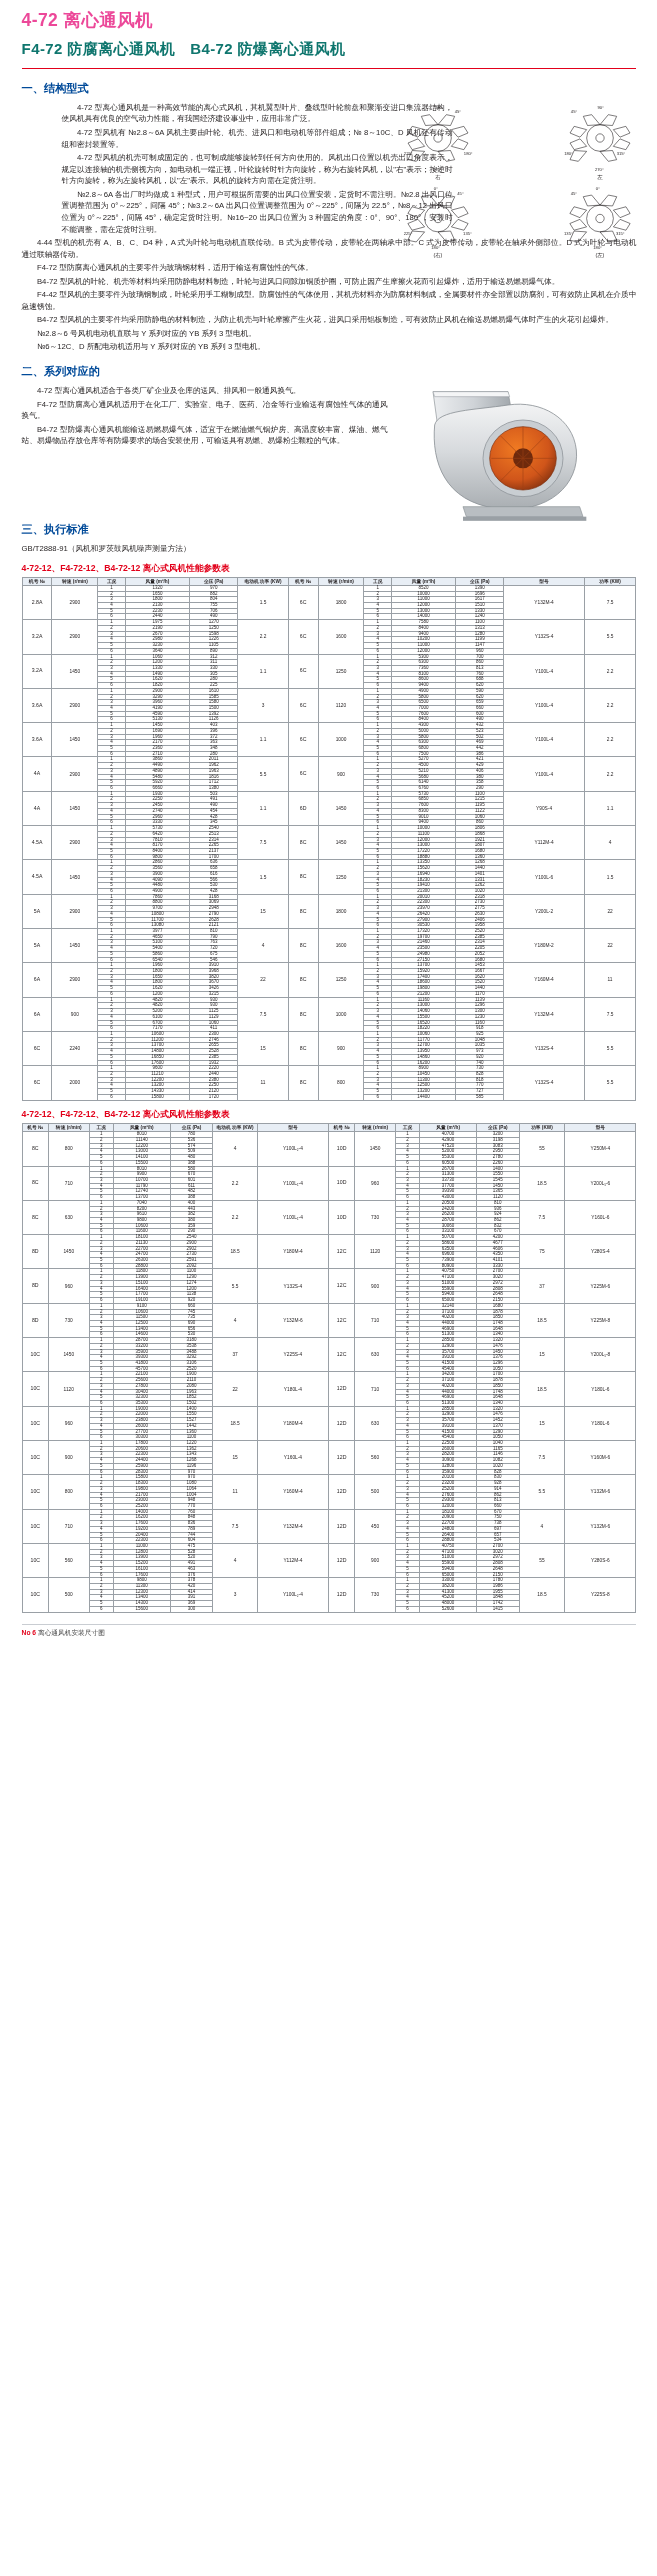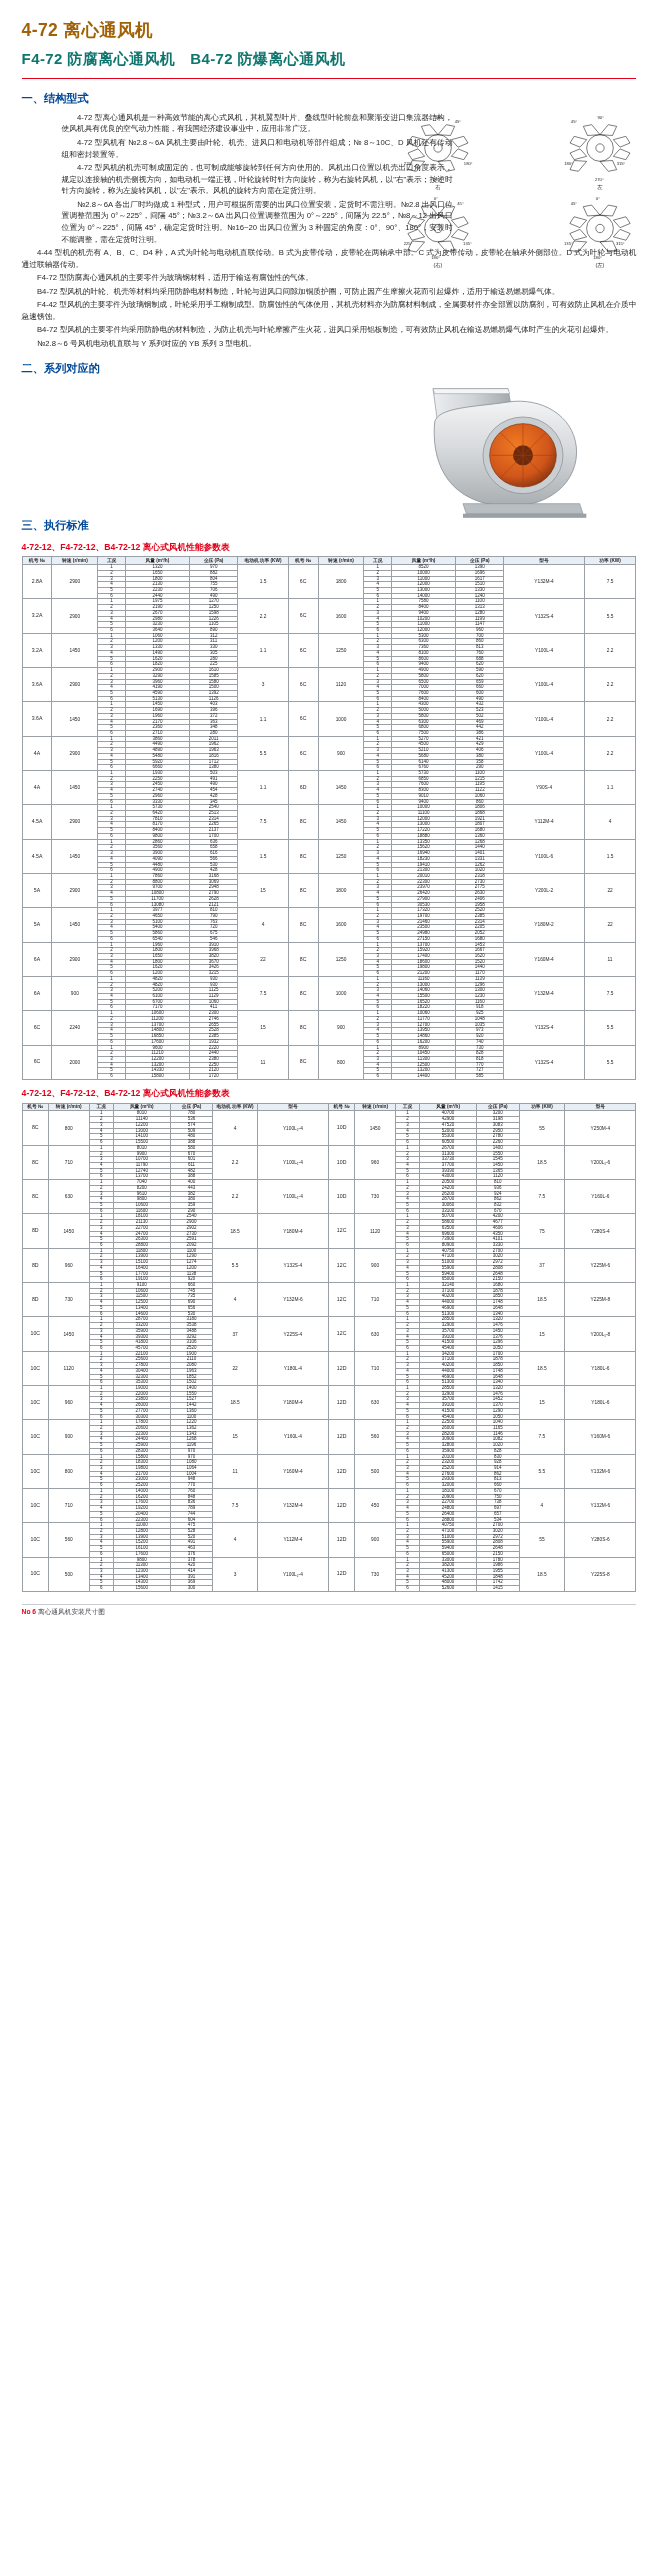--- a/index.html
+++ b/index.html
@@ -7,22 +7,22 @@
   body {
     width: 658px;
     background: #ffffff;
     font-family: "Liberation Sans", sans-serif;
     color: #231f20;
   }
   .page { width: 658px; position: relative; padding: 0 21.6px 8.3px 21.6px; }
 
   
   .title-main {
-    font-size: 17.5px; font-weight: bold; color: #a16207;
-    letter-spacing: 0.4px; padding-top: 18px;
+    font-size: 17.5px; font-weight: bold; color: #ec4899;
+    letter-spacing: 0.4px; padding-top: 8px;
   }
   .title-sub {
     font-size: 15px; font-weight: bold; color: #0f766e;
     margin-top: 8.3px; letter-spacing: 0.4px;
   }
   .title-sub .gap { display:inline-block; width: 15px; }
   .rule-red { height: 1.7px; background: #e2001a; margin-top: 8.3px; }
 
   
   h2.sec {
@@ -222,20 +222,21 @@
     </div>
   </div>
 
   <div>
     <p class="body indent">4-44 型机的机壳有 A、B、C、D4 种，A 式为叶轮与电动机直联传动。B 式为皮带传动，皮带轮在两轴承中部。C 式为皮带传动，皮带轮在轴承外侧部位。D 式为叶轮与电动机通过联轴器传动。</p>
     <p class="body indent">F4-72 型防腐离心通风机的主要零件为玻璃钢材料，适用于输送有腐蚀性的气体。</p>
     <p class="body indent">B4-72 型风机的叶轮、机壳等材料均采用防静电材料制造，叶轮与进风口间隙加铜质护圈，可防止因产生摩擦火花而引起爆炸，适用于输送易燃易爆气体。</p>
     <p class="body indent">F4-42 型风机的主要零件为玻璃钢制成，叶轮采用手工糊制成型。防腐蚀性的气体使用，其机壳材料亦为防腐材料制成，全属要材件亦全部置以防腐剂，可有效防止风机在介质中急速锈蚀。</p>
     <p class="body indent">B4-72 型风机的主要零件均采用防静电的材料制造，为防止机壳与叶轮摩擦产生火花，进风口采用铝板制造，可有效防止风机在输送易燃易爆气体时产生的火花引起爆炸。</p>
     <p class="body indent">№2.8～6 号风机电动机直联与 Y 系列对应的 YB 系列 3 型电机。</p>
+    <p class="body indent">№6～12C、D 所配电动机适用与 Y 系列对应的 YB 系列 3 型电机。</p>
   </div>
 
   <h2 class="sec">二、系列对应的</h2>
   <div class="apply-wrap">
     <div class="fan-photo">
       <svg width="250" height="140" viewBox="0 0 300 168">
         <defs>
           <linearGradient id="gMetal" x1="0" y1="0" x2="0" y2="1">
             <stop offset="0%" stop-color="#f2f3f4"></stop>
             <stop offset="45%" stop-color="#d7dadd"></stop>
@@ -266,23 +267,29 @@
           <line x1="168" y1="50" x2="168" y2="126"></line>
           <line x1="130" y1="88" x2="206" y2="88"></line>
           <line x1="141" y1="61" x2="195" y2="115"></line>
           <line x1="141" y1="115" x2="195" y2="61"></line>
         </g>
 
         <path d="M96 146 L236 146 L240 158 L100 158 Z" fill="#b9bec2" stroke="#8b9196" stroke-width="0.8"></path>
         <rect x="96" y="158" width="148" height="5" fill="#9aa0a5"></rect>
       </svg>
     </div>
+    <div class="apply-text">
+      <p class="body indent">4-72 型离心通风机适合于各类厂矿企业及仓库的送风、排风和一般通风换气。</p>
+      <p class="body indent">F4-72 型防腐离心通风机适用于在化工厂、实验室、电子、医药、冶金等行业输送有腐蚀性气体的通风换气。</p>
+      <p class="body indent">B4-72 型防爆离心通风机能输送易燃易爆气体，适宜于在燃油燃气锅炉房、高温度较丰富、煤油、燃气站、易爆物品存放仓库等有防爆要求的场合安装使用，可输送具有易燃、易爆粉尘颗粒的气体。</p>
+    </div>
   </div>
 
   <h2 class="sec">三、执行标准</h2>
+  <div class="std-line">GB/T2888-91（风机和罗茨鼓风机噪声测量方法）</div>
 
   <div class="tbl-title">4-72-12、F4-72-12、B4-72-12 离心式风机性能参数表</div>
   <table class="perf" id="tbl1">
     <colgroup>
       <col class="c-no">
         <col class="c-sp">
         <col class="c-ang">
         <col class="c-fl">
         <col class="c-pr">
         <col class="c-kw">

